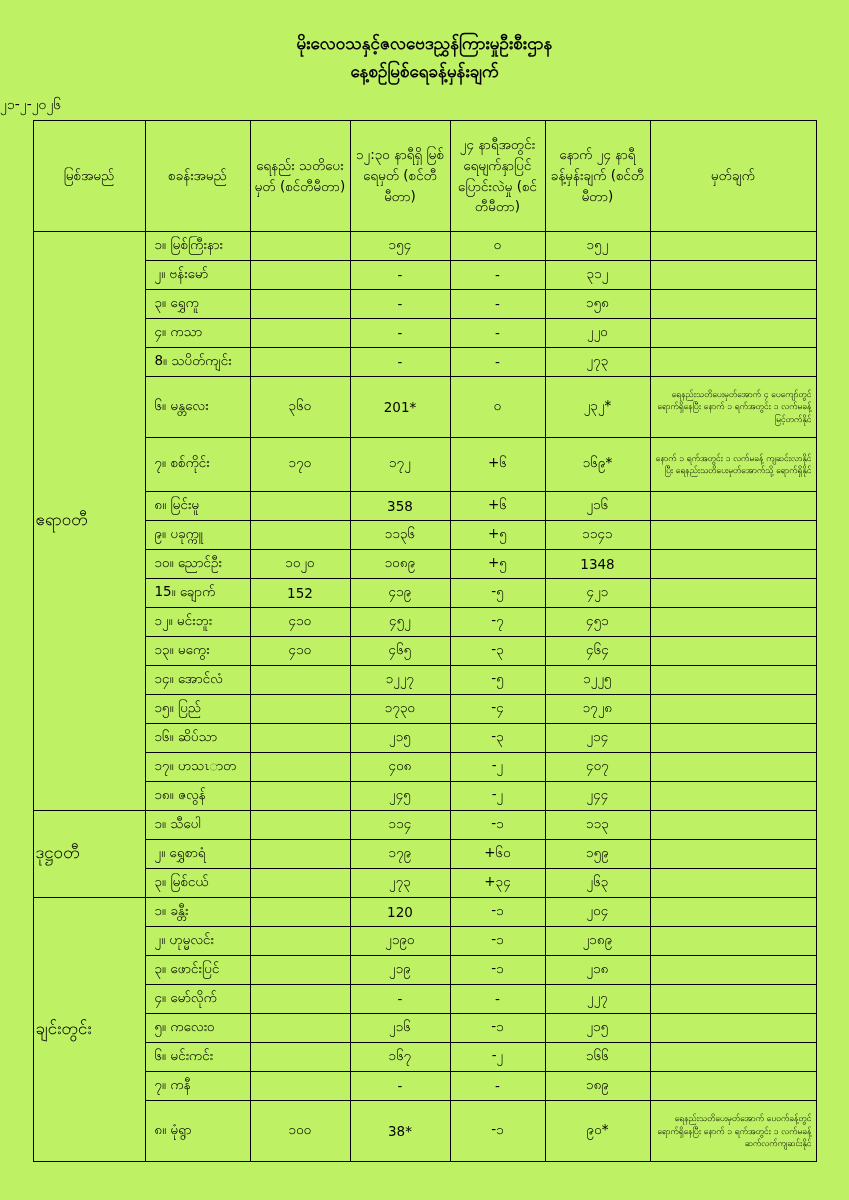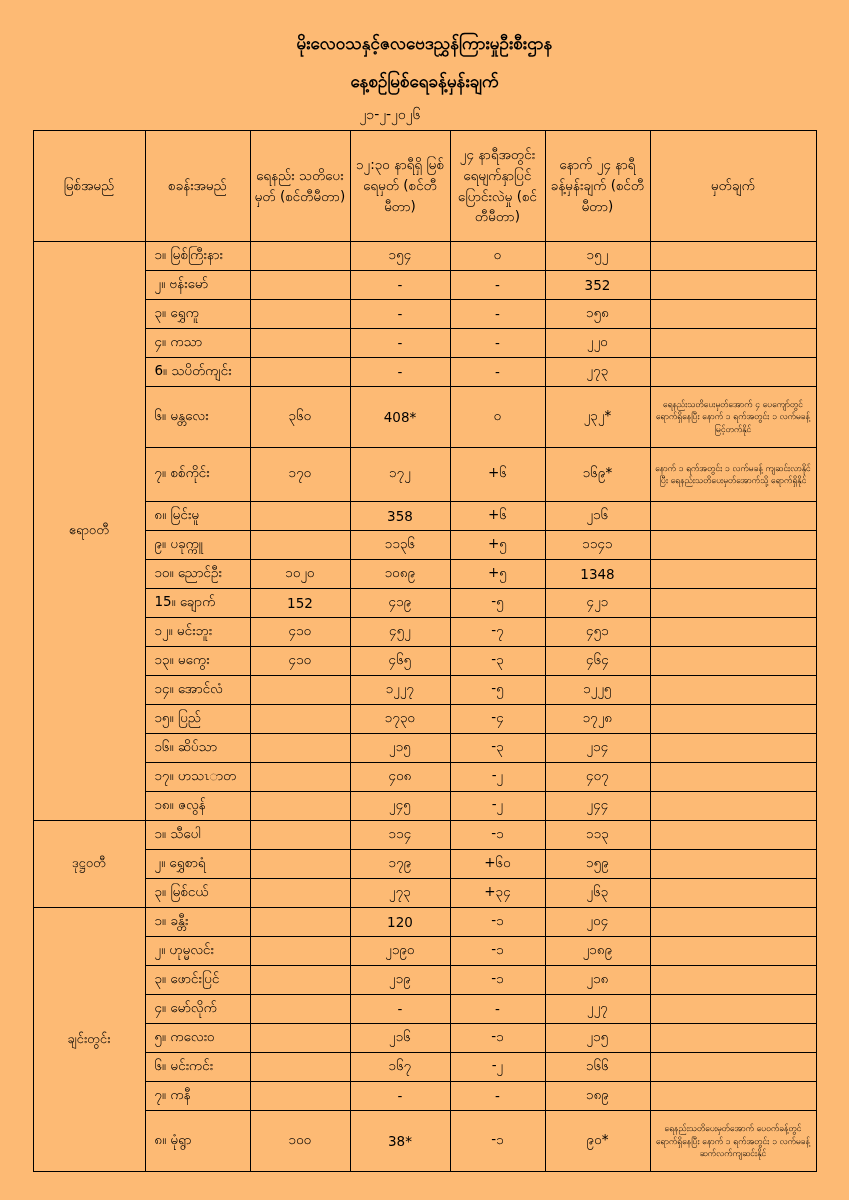--- a/index.html
+++ b/index.html
@@ -6,33 +6,33 @@
     margin: 0;
     padding: 0;
     background: #ffffff;
     color: #000000;
     font-family: "DejaVu Sans", sans-serif;
   }
   .page {
     position: relative;
     width: 849px;
     height: 1200px;
-    background: #fdba74;
+    background: #bef264;
     overflow: hidden;
   }
   .title {
     text-align: center;
     font-weight: bold;
     font-size: 17px;
     line-height: 1.25;
   }
   .title.first { padding-top: 33px; }
-  .title.second { margin-top: 17px; }
+  .title.second { margin-top: 7px; }
   .date-line {
-    text-align: center;
+    text-align: left;
     padding-right: 69px;
     font-size: 14px;
     margin-top: 12px;
     margin-bottom: 4px;
   }
   table.levels {
     border-collapse: collapse;
     table-layout: fixed;
     width: 783px;
     margin: 0 auto;
@@ -46,37 +46,36 @@
     font-weight: normal;
     font-size: 13.5px;
     height: 106px;
     padding: 2px 4px;
     text-align: center;
     line-height: 1.55;
   }
   tr.row { height: 29px; }
   tr.row.tall { height: 54px; }
   td.river {
-    text-align: center;
-    font-size: 13px;
+    font-size: 17px;
     padding: 2px;
   }
   td.station {
     text-align: left;
     font-size: 13.5px;
     padding: 2px 4px 2px 9px;
     white-space: nowrap;
   }
   td.num {
     text-align: center;
     font-size: 13.5px;
     padding: 2px;
   }
   td.remark {
-    text-align: center;
+    text-align: right;
     font-size: 8.5px;
     line-height: 1.5;
     padding: 11px 4px;
   }
   .col-river   { width: 112px; }
   .col-station { width: 105px; }
   .col-warning { width: 100px; }
   .col-level   { width: 100px; }
   .col-change  { width: 95px;  }
   .col-fcst    { width: 105px; }
@@ -119,51 +118,51 @@
           <td class="num">၁၅၄</td>
           <td class="num">၀</td>
           <td class="num">၁၅၂</td>
           <td class="remark"></td>
         </tr>
         <tr class="row">
           <td class="station">၂။ ဗန်းမော်</td>
           <td class="num"></td>
           <td class="num">-</td>
           <td class="num">-</td>
-          <td class="num">352</td>
+          <td class="num">၃၁၂</td>
           <td class="remark"></td>
         </tr>
         <tr class="row">
           <td class="station">၃။ ရွှေကူ</td>
           <td class="num"></td>
           <td class="num">-</td>
           <td class="num">-</td>
           <td class="num">၁၅၈</td>
           <td class="remark"></td>
         </tr>
         <tr class="row">
           <td class="station">၄။ ကသာ</td>
           <td class="num"></td>
           <td class="num">-</td>
           <td class="num">-</td>
           <td class="num">၂၂၀</td>
           <td class="remark"></td>
         </tr>
         <tr class="row">
-          <td class="station">6။ သပိတ်ကျင်း</td>
+          <td class="station">8။ သပိတ်ကျင်း</td>
           <td class="num"></td>
           <td class="num">-</td>
           <td class="num">-</td>
           <td class="num">၂၇၃</td>
           <td class="remark"></td>
         </tr>
         <tr class="row tall">
           <td class="station">၆။ မန္တလေး</td>
           <td class="num">၃၆၀</td>
-          <td class="num">408*</td>
+          <td class="num">201*</td>
           <td class="num">၀</td>
           <td class="num">၂၃၂*</td>
           <td class="remark">ရေနည်းသတိပေးမှတ်အောက် ၄ ပေကျော်တွင် ရောက်ရှိနေပြီး နောက် ၁ ရက်အတွင်း ၁ လက်မခန့် မြင့်တက်နိုင်</td>
         </tr>
         <tr class="row tall">
           <td class="station">၇။ စစ်ကိုင်း</td>
           <td class="num">၁၇၀</td>
           <td class="num">၁၇၂</td>
           <td class="num">+၆</td>
           <td class="num">၁၆၉*</td>

